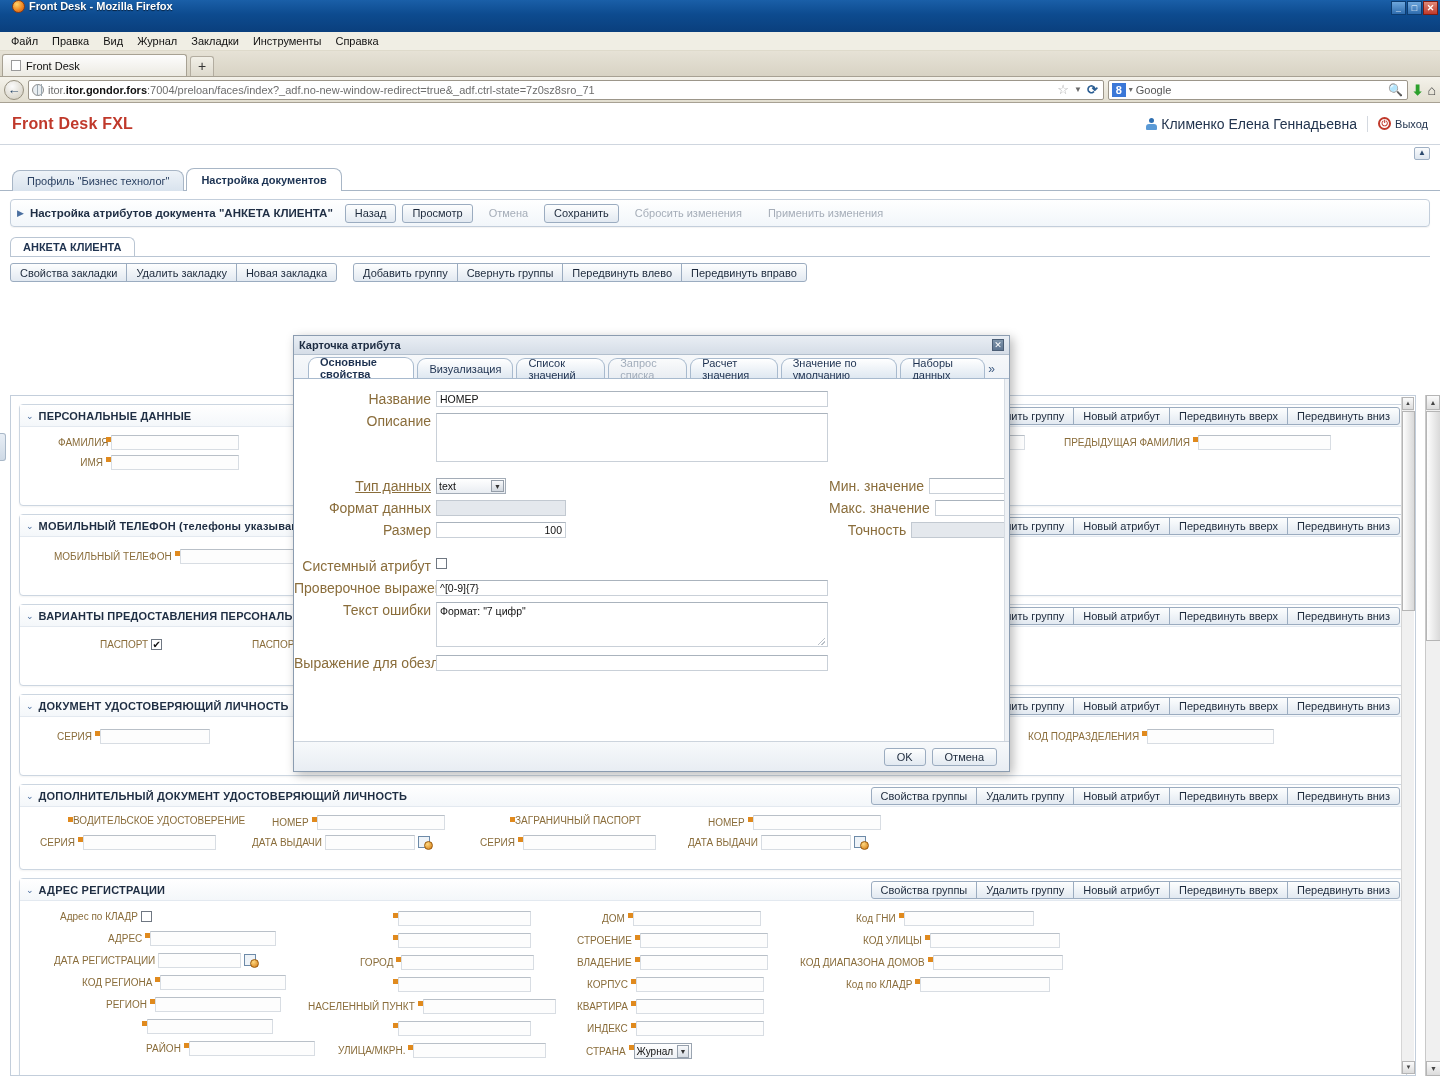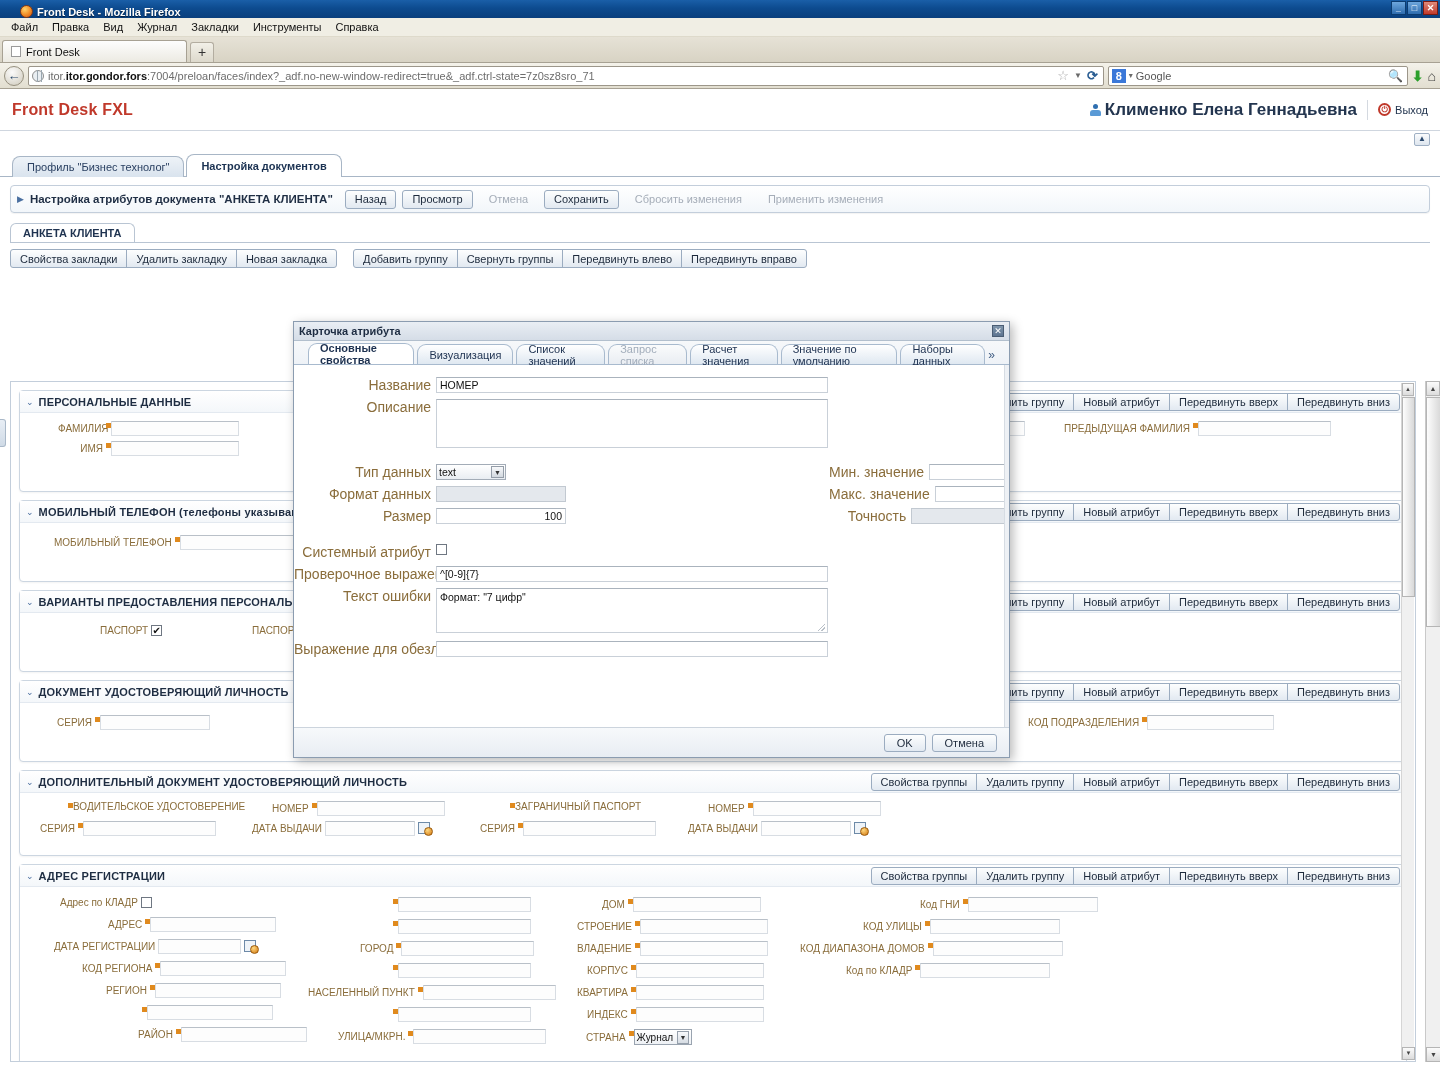--- a/index.html
+++ b/index.html
@@ -8,25 +8,25 @@
     margin: 0; padding: 0;
     width: 1440px; height: 1080px;
     overflow: hidden;
     font-family: "Liberation Sans", sans-serif;
     font-size: 11px;
     background: #ffffff;
   }
 
   
   .ff-titlebar {
-    height: 18px;
+    height: 32px;
     background: linear-gradient(to bottom, #1a5fa8 0%, #0d4b8f 45%, #0a3f7d 100%);
-    display: flex; align-items: flex-end;
+    display: flex; align-items: flex-start;
     color: #fff; font-size: 11px; font-weight: bold;
-    padding-left: 20px;
+    padding-left: 12px;
     position: relative;
   }
   .ff-title-icon {
     width: 13px; height: 13px; border-radius: 50%;
     background: radial-gradient(circle at 35% 30%, #ffd36b 0%, #f08a24 55%, #c9511a 100%);
     margin-right: 4px; flex: none;
     border: 1px solid #8a3a10;
   }
   .ff-title-text { text-shadow: 0 1px 1px rgba(0,0,0,.6); white-space: nowrap; }
   .win-btns { position: absolute; right: 2px; top: 1px; display: flex; gap: 1px; }
@@ -134,21 +134,21 @@
     width: 11px; height: 12px; flex: none; position: relative;
   }
   .user-icon::before {
     content:""; position:absolute; left:3px; top:0; width:5px; height:5px; border-radius:50%;
     background:#2f6fb0;
   }
   .user-icon::after {
     content:""; position:absolute; left:0px; top:6px; width:11px; height:6px; border-radius:3px 3px 1px 1px;
     background:#5a9ad6;
   }
-  .user-name { font-size: 17px; color: #23354f; font-weight: bold; }
+  .user-name { font-size: 14px; color: #23354f; }
   .logout-box { display: flex; align-items: center; gap: 4px; padding-left: 10px; }
   .power-icon {
     width: 13px; height: 13px; border-radius: 50%;
     border: 2px solid #c0392b; color: #c0392b; flex: none;
     font-size: 8px; text-align: center; line-height: 9px; font-weight: bold;
   }
   .logout-text { font-size: 11px; color: #23354f; }
 
   .collapse-strip { height: 22px; position: relative; background: #fff; }
   .collapse-btn {
@@ -709,21 +709,21 @@
         </div>
         <div class="fld" style="position:absolute; left:86px; top:96px;">
           <span class="fld-label">РЕГИОН</span>
           <span class="req-dot"></span>
           <span class="inp" style="width:126px;"></span>
         </div>
         <div class="fld" style="position:absolute; left:122px; top:118px;">
           <span class="req-dot"></span>
           <span class="inp" style="width:126px;"></span>
         </div>
-        <div class="fld" style="position:absolute; left:86px; top:140px;padding-left:32px;">
+        <div class="fld" style="position:absolute; left:94px; top:140px;padding-left:32px;">
           <span class="fld-label">РАЙОН</span>
           <span class="req-dot"></span>
           <span class="inp" style="width:126px;"></span>
         </div>
 
         <div class="fld" style="position:absolute; left:373px; top:10px;">
           <span class="req-dot"></span>
           <span class="inp" style="width:133px;"></span>
         </div>
         <div class="fld" style="position:absolute; left:373px; top:32px;">
@@ -786,21 +786,21 @@
         </div>
         <div class="fld" style="position:absolute; left:566px; top:142px;">
           <span class="fld-label">СТРАНА</span>
           <span class="req-dot"></span>
           <span class="sel">
             <span>Журнал</span>
             <span class="sel-arrow">▼</span>
           </span>
         </div>
 
-        <div class="fld" style="position:absolute; left:900px; top:10px;">
+        <div class="fld" style="position:absolute; left:836px; top:10px;">
           <span class="fld-label">Код ГНИ</span>
           <span class="req-dot"></span>
           <span class="inp" style="width:130px;"></span>
         </div>
         <div class="fld" style="position:absolute; left:843px; top:32px;">
           <span class="fld-label">КОД УЛИЦЫ</span>
           <span class="req-dot"></span>
           <span class="inp" style="width:130px;"></span>
         </div>
         <div class="fld" style="position:absolute; left:780px; top:54px;">
@@ -855,21 +855,21 @@
       </div>
 
       <div class="mrow">
         <span class="mlbl" style="width:142px;">Описание</span>
         <span class="mtxt" style="width:392px; height:49px;"></span>
       </div>
 
       <div style="display:flex; margin-top:16px;">
         <div style="width:535px;">
           <div class="mrow">
-            <span class="mlbl" style="width:142px;">Тип данных</span>
+            <span class="mlbl" style="width:142px;text-decoration:underline;">Тип данных</span>
             <span class="msel" style="width:70px;">
               <span>text</span>
               <span class="msel-arrow">▼</span>
             </span>
           </div>
           <div class="mrow">
             <span class="mlbl" style="width:142px;">Формат данных</span>
             <span class="minp ro" style="width:130px;"></span>
           </div>
           <div class="mrow">

